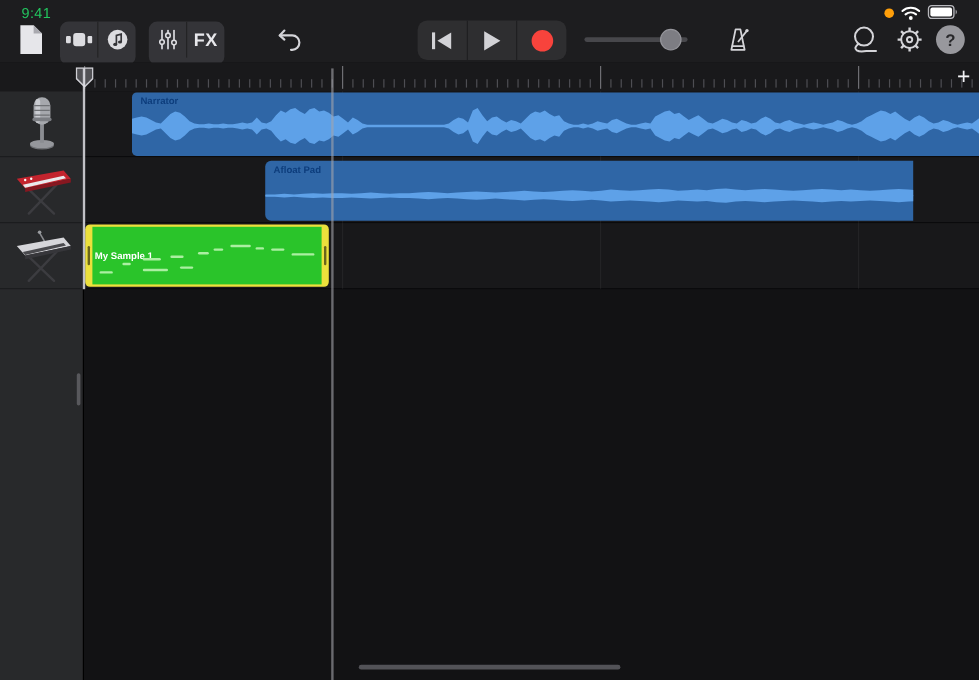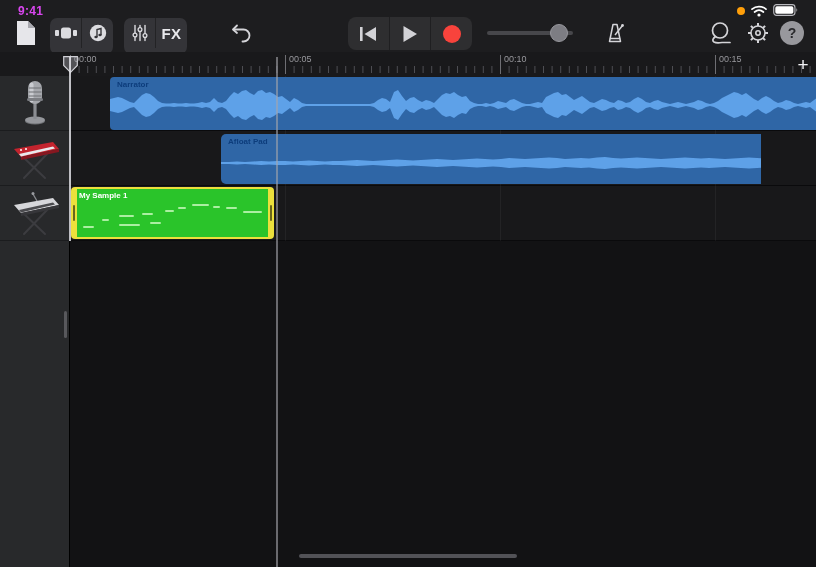--- a/index.html
+++ b/index.html
@@ -3,21 +3,21 @@
 <meta charset="utf-8">
 <style>
   html,body{margin:0;padding:0;background:#000;}
   #app{
     position:relative;width:816px;height:567px;overflow:hidden;
     background:#121214;font-family:"Liberation Sans",sans-serif;
     -webkit-font-smoothing:antialiased;
   }
   
   #topbar{position:absolute;left:0;top:0;width:816px;height:52px;background:#1d1d1f;}
-  #statustime{position:absolute;left:18px;top:4px;color:#d946ef;font-size:12px;font-weight:bold;letter-spacing:.3px;}
+  #statustime{position:absolute;left:18px;top:4px;color:#22c55e;font-size:12px;font-weight:normal;letter-spacing:.3px;}
   .status-right{position:absolute;top:5px;height:12px;}
   #orange-dot{left:737px;width:8px;height:8px;border-radius:50%;top:7px;}
   .tb-btn{position:absolute;display:flex;align-items:center;justify-content:center;cursor:default;}
   .seg{position:absolute;top:18px;height:36px;background:#343438;border-radius:7px;display:flex;overflow:hidden;}
   .seg .half{width:31px;height:30px;display:flex;align-items:center;justify-content:center;}
   .seg .div{width:1px;height:30px;background:#232325;}
   #fx-label{color:#e8e8ec;font-size:15px;font-weight:bold;letter-spacing:.5px;}
   #transport{position:absolute;left:348px;top:17px;width:124px;height:33px;background:#2e2e30;border-radius:8px;display:flex;overflow:hidden;}
   #transport .tbtn{width:41px;height:33px;display:flex;align-items:center;justify-content:center;}
   #transport .div{width:1px;height:33px;background:#1f1f21;}
@@ -38,21 +38,21 @@
   #lanes{position:absolute;left:70px;top:76px;width:746px;height:491px;background:#121214;}
   .lane-row{position:absolute;left:0;width:746px;height:54px;background:#18181a;border-bottom:1px solid #0a0a0c;}
   .gridline{position:absolute;top:0;width:1px;height:165px;background:rgba(255,255,255,0.05);}
   
   .region{position:absolute;box-sizing:border-box;}
   .region-label{position:absolute;left:7px;top:3px;font-size:8px;font-weight:bold;}
   .audio-region{background:#2f66a6;border-radius:4px 0 0 4px;overflow:hidden;margin-left:40px;}
   .audio-region .region-label{color:#0d3d7c;}
   #region-sample{background:#ece03c;border-radius:4px;overflow:hidden;}
   #sample-inner{position:absolute;left:6px;right:6px;top:2px;bottom:2px;background:#2ac42a;}
-  #sample-inner .region-label{color:#fff;left:2px;top:2px;}
+  #sample-inner .region-label{color:#fff;left:2px;top:20px;}
   .trim-handle{position:absolute;top:50%;margin-top:-8px;width:2px;height:16px;background:rgba(0,0,0,0.55);border-radius:1px;}
   .note{position:absolute;height:2px;border-radius:1px;background:#abefa2;}
   
   #playhead-line{position:absolute;top:57px;width:1.5px;height:184px;background:rgba(224,224,230,0.85);}
   #playhead-handle{position:absolute;top:56px;}
   #section-divider{position:absolute;top:57px;width:1.5px;height:510px;background:rgba(165,165,172,0.6);}
   
   #h-scrollbar{position:absolute;top:554px;height:4px;border-radius:2px;background:#525257;}
   svg{display:block;}
 </style>
@@ -284,26 +284,20 @@
         <rect x="670.8" y="12" width="1" height="7" fill="#4e4e53"></rect>
         <rect x="679.4" y="12" width="1" height="7" fill="#4e4e53"></rect>
         <rect x="688.0" y="12" width="1" height="7" fill="#4e4e53"></rect>
         <rect x="696.6" y="12" width="1" height="7" fill="#4e4e53"></rect>
         <rect x="705.2" y="12" width="1" height="7" fill="#4e4e53"></rect>
         <rect x="713.8" y="12" width="1" height="7" fill="#4e4e53"></rect>
         <rect x="722.4" y="12" width="1" height="7" fill="#4e4e53"></rect>
         <rect x="731.0" y="12" width="1" height="7" fill="#4e4e53"></rect>
         <rect x="739.6" y="12" width="1" height="7" fill="#4e4e53"></rect>
       </svg>
-    <div id="ruler-labels">
-        <div class="ruler-label" style="left: 4px;">00:00</div>
-        <div class="ruler-label" style="left: 219px;">00:05</div>
-        <div class="ruler-label" style="left: 434px;">00:10</div>
-        <div class="ruler-label" style="left: 649px;">00:15</div>
-      </div>
   </div>
   <div id="ruler-add">+</div>
 
   <div id="lanes">
     <div class="lane-row" style="top:0;"></div>
     <div class="lane-row" style="top:55px;"></div>
     <div class="lane-row" style="top:110px;"></div>
     <div id="gridlines">
         <div class="gridline" style="left: 215px;"></div>
         <div class="gridline" style="left: 430px;"></div>

